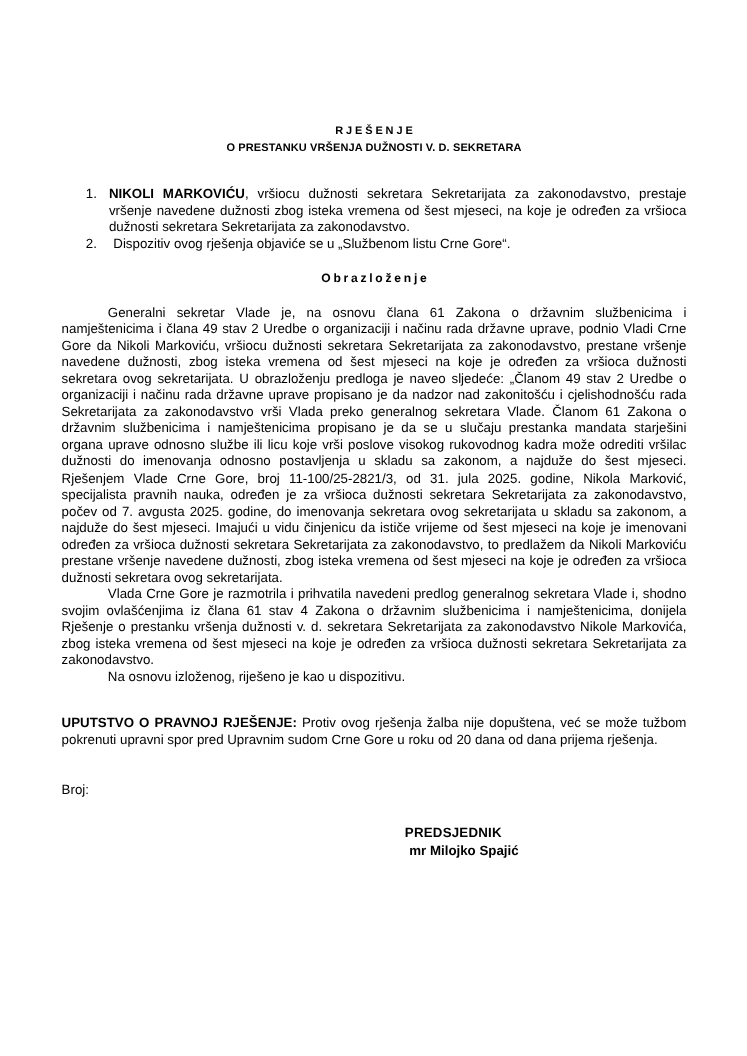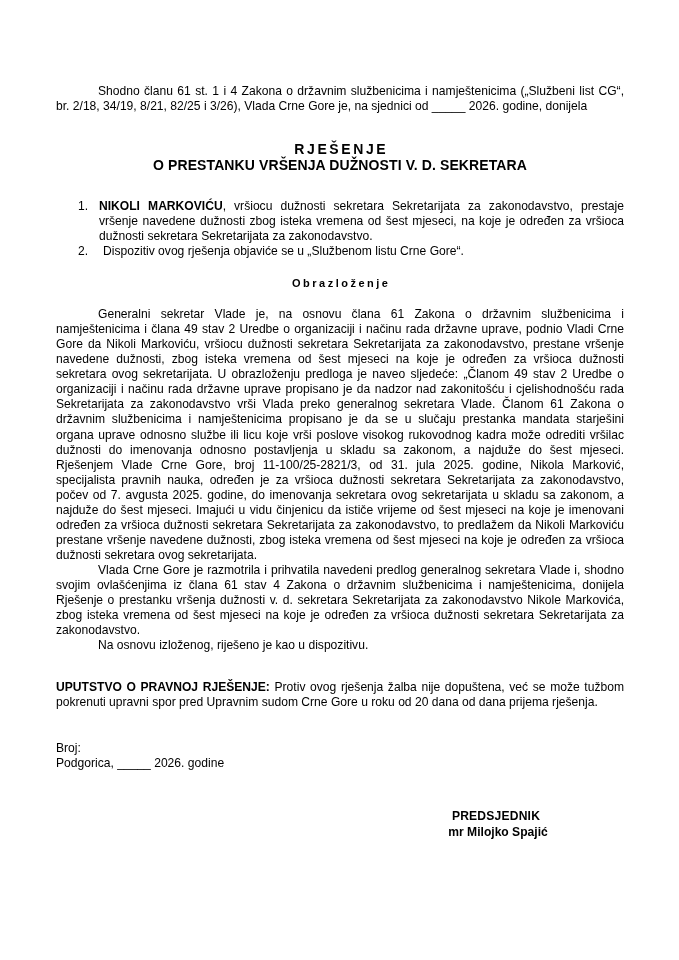--- a/index.html
+++ b/index.html
@@ -36,21 +36,21 @@
   .indent {
     text-indent: 42px;
   }
   .bold { font-weight: bold; }
 
   
   .title-block {
     margin-top: 28px;
     text-align: center;
     font-weight: bold;
-    font-size: 14px;
+    font-size: 10px;
     line-height: 15.4px;
   }
   .title-main {
     letter-spacing: 2.6px;
     text-indent: 2.6px;
   }
   .title-sub {
     letter-spacing: 0.1px;
   }
 
@@ -108,42 +108,40 @@
   }
   .footer-meta div { text-align: left; }
 
   .gov-name {
     margin-top: 26px;
     padding-left: 228px;
     font-weight: bold;
     letter-spacing: 0.2px;
   }
   .signature {
-    margin-top: 38px;
+    margin-top: 24px;
     padding-left: 312px;
     line-height: 15.6px;
-    text-align: center;
   }
   .sig-title {
     font-weight: bold;
     letter-spacing: 0.2px;
   }
   .sig-name {
     font-weight: bold;
     padding-left: 4px;
   }
 </style>
 </head>
 <body>
 
 <div class="page">
 
   <div class="doc-body">
 
-    <p class="indent">Shodno članu 61 st. 1 i 4 Zakona o državnim službenicima i namještenicima („Službeni list CG“, br. 2/18, 34/19, 8/21, 82/25 i 3/26), Vlada Crne Gore je, na sjednici od _____ 2026. godine, donijela</p>
 
     <div class="title-block">
       <div class="title-main">RJEŠENJE</div>
       <div class="title-sub">O PRESTANKU VRŠENJA DUŽNOSTI V. D. SEKRETARA</div>
     </div>
 
     <ol class="disp-list">
       <li class="item-1">
         <span class="num">1.</span><span class="bold">NIKOLI MARKOVIĆU</span><span>, vršiocu dužnosti sekretara Sekretarijata za zakonodavstvo, prestaje vršenje navedene dužnosti zbog isteka vremena od šest mjeseci, na koje je određen za vršioca dužnosti sekretara Sekretarijata za zakonodavstvo.</span>
       </li>
@@ -157,21 +155,20 @@
     <div class="reasoning">
       <p class="indent">Generalni sekretar Vlade je, na osnovu člana 61 Zakona o državnim službenicima i namještenicima i člana 49 stav 2 Uredbe o organizaciji i načinu rada državne uprave, podnio Vladi Crne Gore da Nikoli Markoviću, vršiocu dužnosti sekretara Sekretarijata za zakonodavstvo, prestane vršenje navedene dužnosti, zbog isteka vremena od šest mjeseci na koje je određen za vršioca dužnosti sekretara ovog sekretarijata. U obrazloženju predloga je naveo sljedeće: „Članom 49 stav 2 Uredbe o organizaciji i načinu rada državne uprave propisano je da nadzor nad zakonitošću i cjelishodnošću rada Sekretarijata za zakonodavstvo vrši Vlada preko generalnog sekretara Vlade. Članom 61 Zakona o državnim službenicima i namještenicima propisano je da se u slučaju prestanka mandata starješini organa uprave odnosno službe ili licu koje vrši poslove visokog rukovodnog kadra može odrediti vršilac dužnosti do imenovanja odnosno postavljenja u skladu sa zakonom, a najduže do šest mjeseci. Rješenjem Vlade Crne Gore, broj 11-100/25-2821/3, od 31. jula 2025. godine, Nikola Marković, specijalista pravnih nauka, određen je za vršioca dužnosti sekretara Sekretarijata za zakonodavstvo, počev od 7. avgusta 2025. godine, do imenovanja sekretara ovog sekretarijata u skladu sa zakonom, a najduže do šest mjeseci. Imajući u vidu činjenicu da ističe vrijeme od šest mjeseci na koje je imenovani određen za vršioca dužnosti sekretara Sekretarijata za zakonodavstvo, to predlažem da Nikoli Markoviću prestane vršenje navedene dužnosti, zbog isteka vremena od šest mjeseci na koje je određen za vršioca dužnosti sekretara ovog sekretarijata.</p>
       <p class="indent">Vlada Crne Gore je razmotrila i prihvatila navedeni predlog generalnog sekretara Vlade i, shodno svojim ovlašćenjima iz člana 61 stav 4 Zakona o državnim službenicima i namještenicima, donijela Rješenje o prestanku vršenja dužnosti v. d. sekretara Sekretarijata za zakonodavstvo Nikole Markovića, zbog isteka vremena od šest mjeseci na koje je određen za vršioca dužnosti sekretara Sekretarijata za zakonodavstvo.</p>
       <p class="indent last-line">Na osnovu izloženog, riješeno je kao u dispozitivu.</p>
     </div>
 
     <p class="legal-notice"><span class="bold">UPUTSTVO O PRAVNOJ RJEŠENJE:</span><span> Protiv ovog rješenja žalba nije dopuštena, već se može tužbom pokrenuti upravni spor pred Upravnim sudom Crne Gore u roku od 20 dana od dana prijema rješenja.</span></p>
 
     <div class="footer-meta">
       <div>Broj:</div>
-      <div>Podgorica, _____  2026. godine</div>
     </div>
 
 
     <div class="signature">
       <div class="sig-title">PREDSJEDNIK</div>
       <div class="sig-name">mr Milojko Spajić</div>
     </div>
 
   </div>
 </div>

